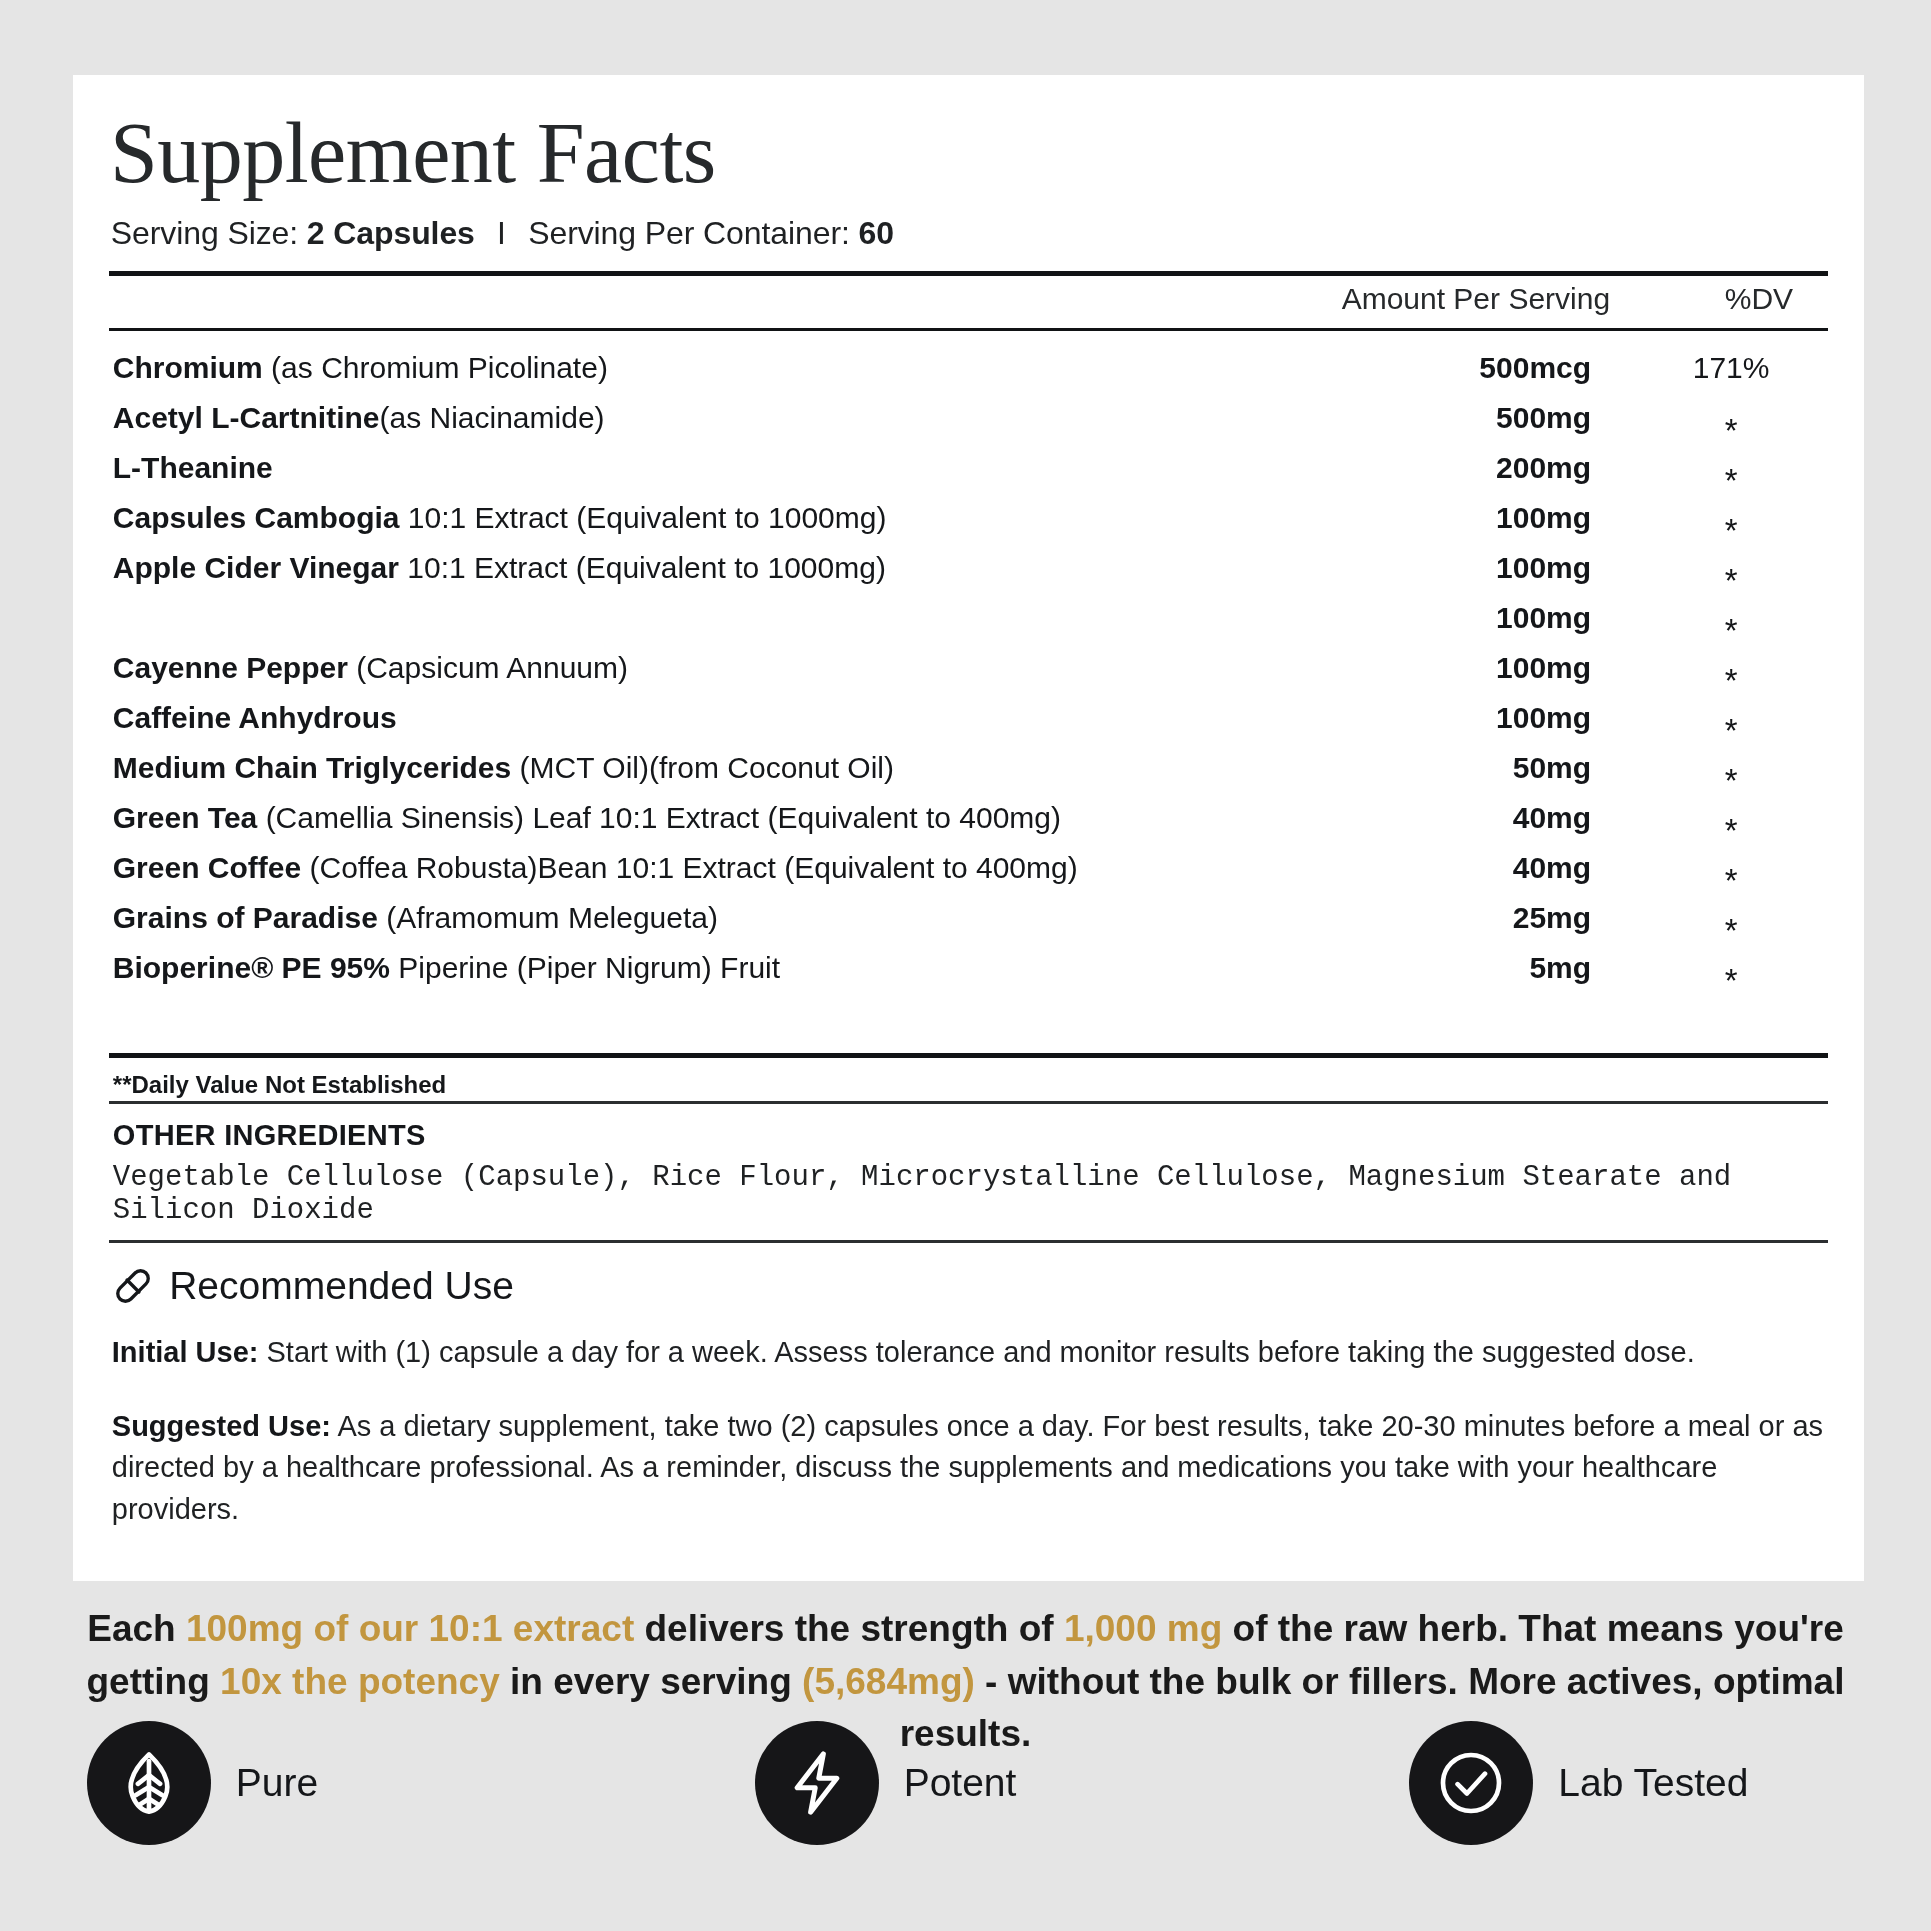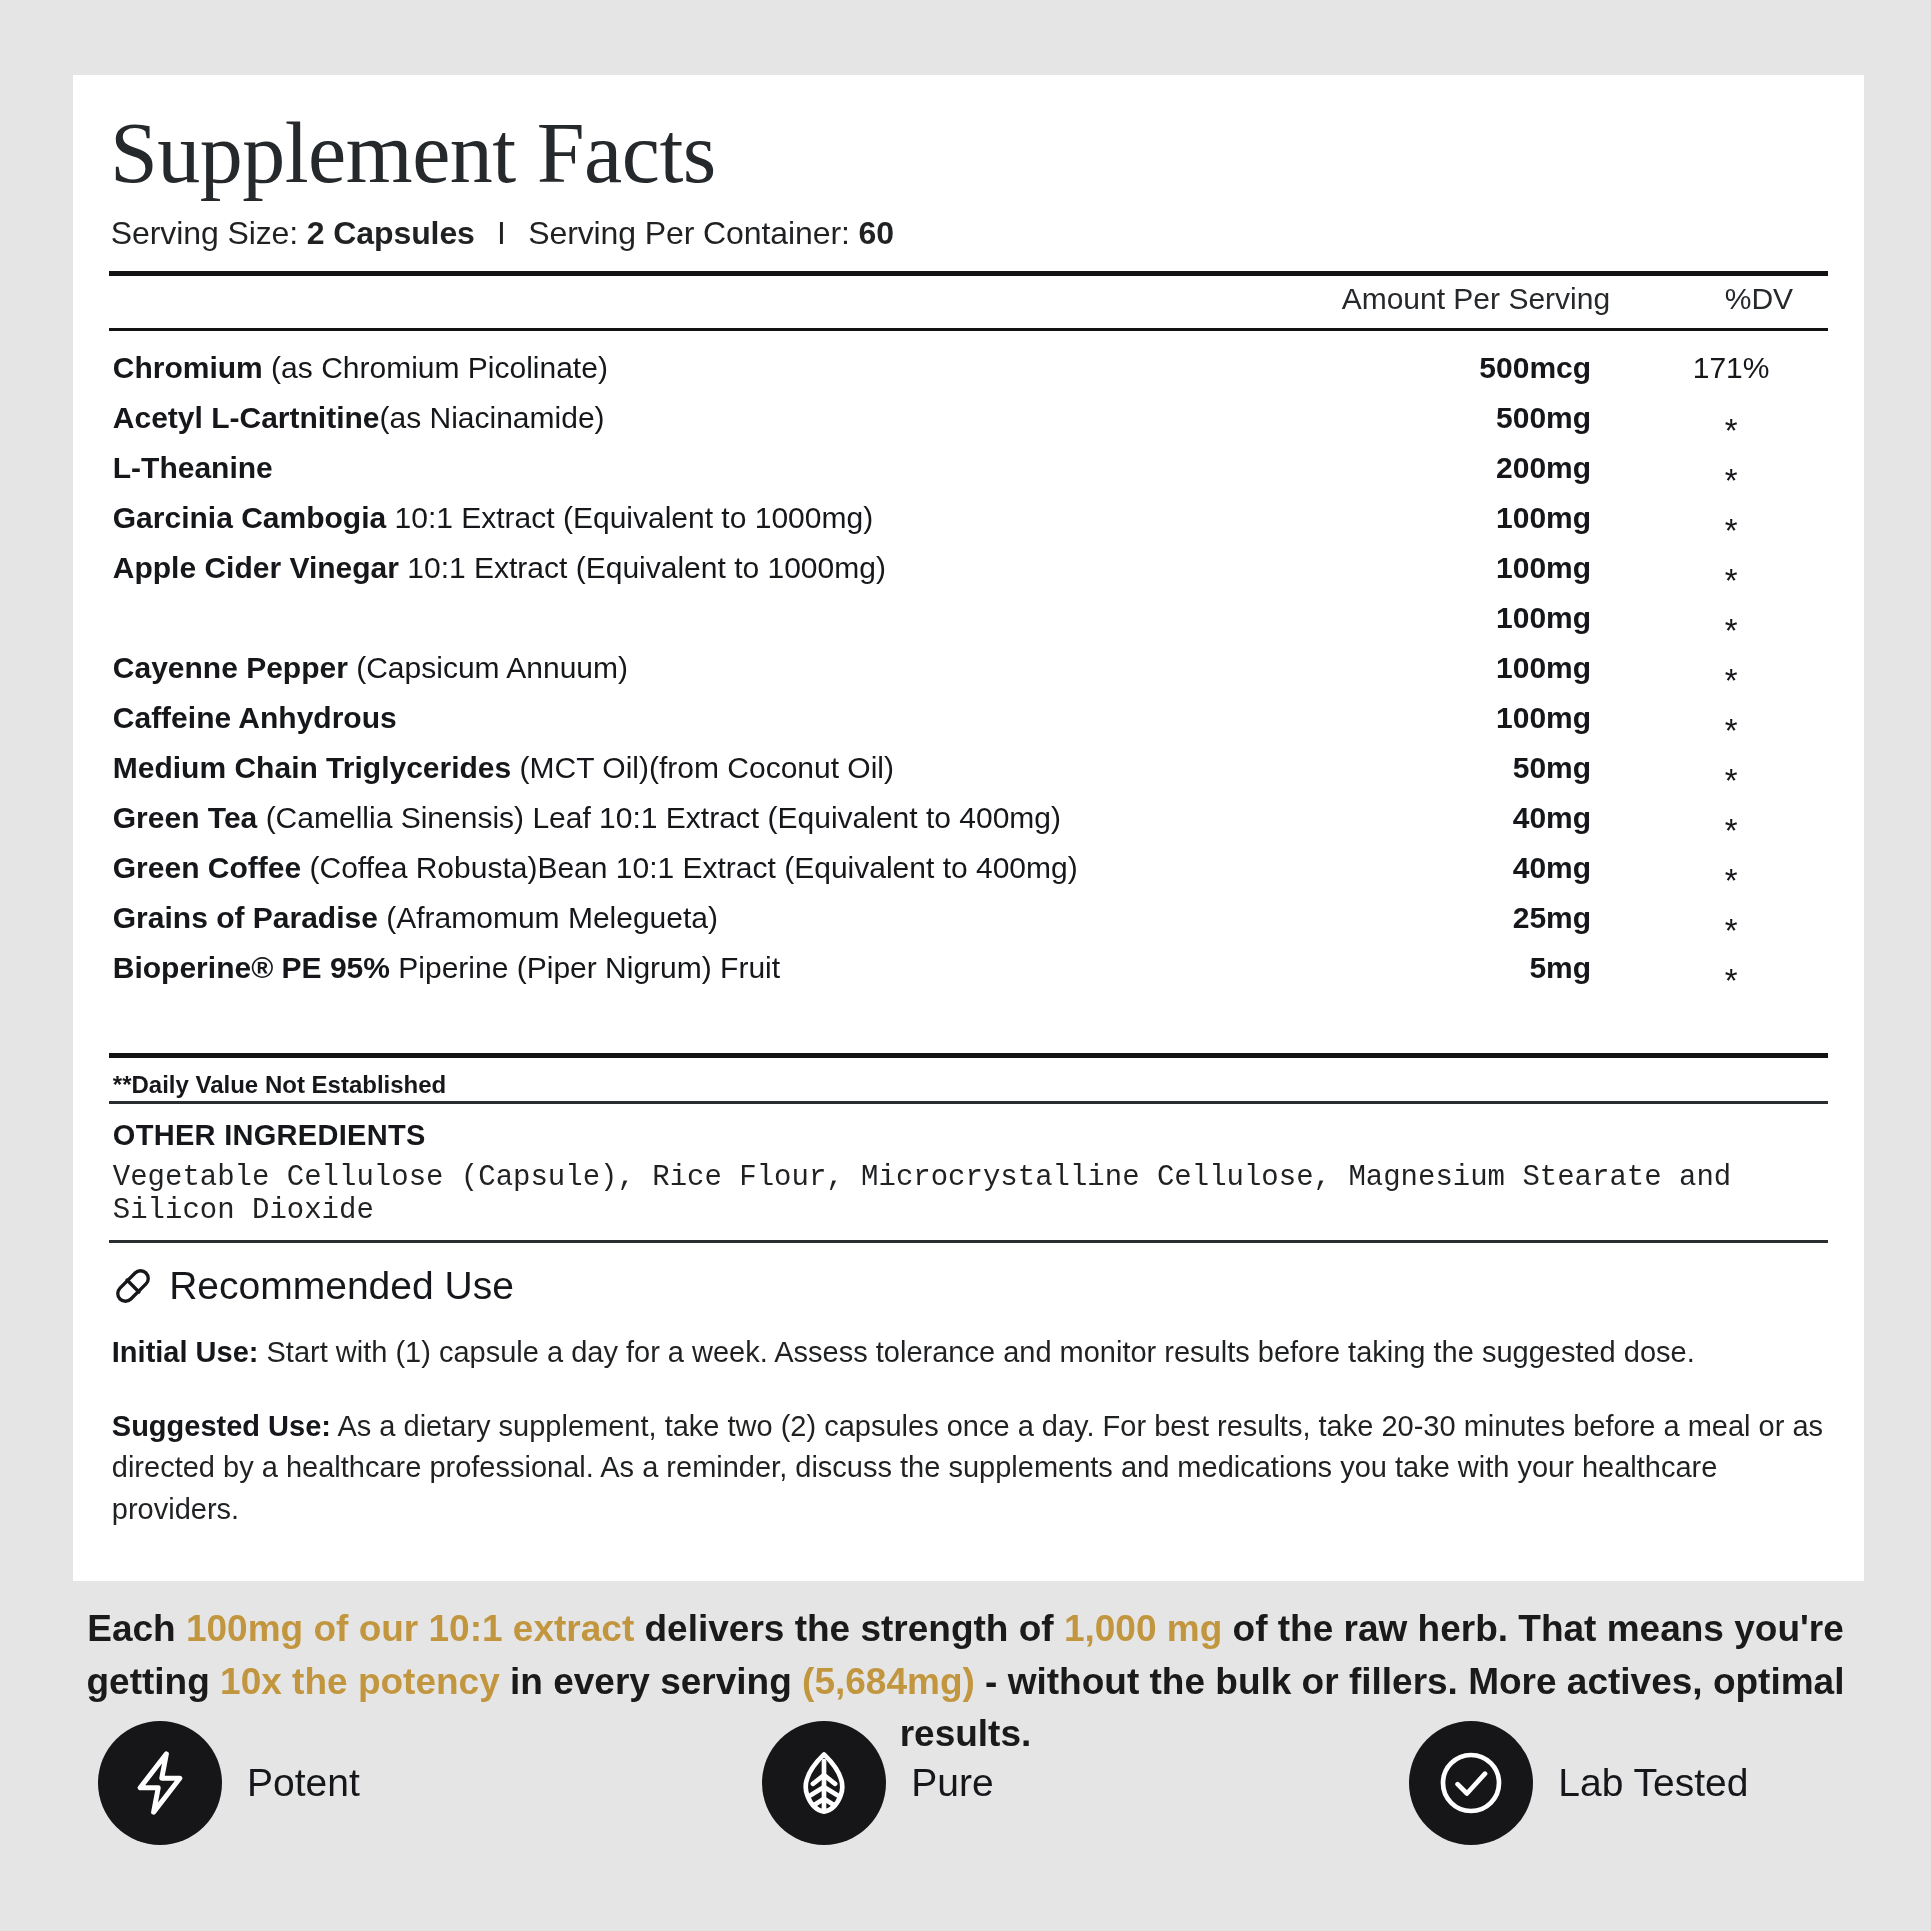--- a/index.html
+++ b/index.html
@@ -274,21 +274,21 @@
           <div class="ing-name"><b>Acetyl L-Cartnitine</b><span class="reg">(as Niacinamide)</span></div>
           <div class="ing-amt">500mg</div>
           <div class="ing-dv star">*</div>
         </div>
         <div class="ing-row">
           <div class="ing-name"><b>L-Theanine</b><span class="reg"></span></div>
           <div class="ing-amt">200mg</div>
           <div class="ing-dv star">*</div>
         </div>
         <div class="ing-row">
-          <div class="ing-name"><b>Garcinia Cambogia</b><span class="reg"> 10:1 Extract (Equivalent to 1000mg)</span></div>
+          <div class="ing-name"><b>Capsules Cambogia</b><span class="reg"> 10:1 Extract (Equivalent to 1000mg)</span></div>
           <div class="ing-amt">100mg</div>
           <div class="ing-dv star">*</div>
         </div>
         <div class="ing-row">
           <div class="ing-name"><b>Apple Cider Vinegar</b><span class="reg"> 10:1 Extract (Equivalent to 1000mg)</span></div>
           <div class="ing-amt">100mg</div>
           <div class="ing-dv star">*</div>
         </div>
         <div class="ing-row">
           <div class="ing-amt">100mg</div>
@@ -362,46 +362,46 @@
       <b>Suggested Use:</b><span> As a dietary supplement, take two (2) capsules once a day. For best results, take 20-30 minutes before a meal or as directed by a healthcare professional. As a reminder, discuss the supplements and medications you take with your healthcare providers.</span>
     </div>
 
   </div>
 
   <div class="potency">
     <span>Each </span><span class="gold">100mg of our 10:1 extract</span><span> delivers the strength of </span><span class="gold">1,000 mg</span><span> of the raw herb. That means you're getting </span><span class="gold">10x the potency</span><span> in every serving </span><span class="gold">(5,684mg)</span><span> - without the bulk or fillers. More actives, optimal results.</span>
   </div>
 
   <div class="badges">
-
-    <div class="badge b1">
-      <div class="badge-circle">
-        <svg width="70" height="70" viewBox="0 0 24 24" fill="none" stroke="#ffffff" stroke-width="1.7" stroke-linecap="round" stroke-linejoin="round">
-          <polygon points="14.2,2 5.2,13.6 11.4,13.6 9.8,22 18.8,10.4 12.6,10.4"></polygon>
-        </svg>
-      </div>
-      <span class="badge-label">Potent</span>
-    </div>
 
     <div class="badge b2">
       <div class="badge-circle">
         <svg width="70" height="70" viewBox="0 0 24 24" fill="none" stroke="#ffffff" stroke-width="1.6" stroke-linecap="round" stroke-linejoin="round">
           <path d="M12 2.2 C6.6 7.4 4.6 12.4 6.4 16.6 C7.8 20 9.9 21.5 12 21.8 C14.1 21.5 16.2 20 17.6 16.6 C19.4 12.4 17.4 7.4 12 2.2 Z"></path>
           <line x1="12" y1="4.5" x2="12" y2="21.2"></line>
           <line x1="12" y1="9.3" x2="8.2" y2="12.3"></line>
           <line x1="12" y1="9.3" x2="15.8" y2="12.3"></line>
           <line x1="12" y1="13.4" x2="7.4" y2="16.2"></line>
           <line x1="12" y1="13.4" x2="16.6" y2="16.2"></line>
           <line x1="12" y1="17.4" x2="8.5" y2="19.6"></line>
           <line x1="12" y1="17.4" x2="15.5" y2="19.6"></line>
         </svg>
       </div>
       <span class="badge-label">Pure</span>
     </div>
 
+    <div class="badge b1">
+      <div class="badge-circle">
+        <svg width="70" height="70" viewBox="0 0 24 24" fill="none" stroke="#ffffff" stroke-width="1.7" stroke-linecap="round" stroke-linejoin="round">
+          <polygon points="14.2,2 5.2,13.6 11.4,13.6 9.8,22 18.8,10.4 12.6,10.4"></polygon>
+        </svg>
+      </div>
+      <span class="badge-label">Potent</span>
+    </div>
+
     <div class="badge b3">
       <div class="badge-circle">
         <svg width="70" height="70" viewBox="0 0 24 24" fill="none" stroke="#ffffff" stroke-width="1.6" stroke-linecap="round" stroke-linejoin="round">
           <circle cx="12" cy="12" r="9.6"></circle>
           <polyline points="7.4,12.4 10.6,15.6 16.8,8.8"></polyline>
         </svg>
       </div>
       <span class="badge-label">Lab Tested</span>
     </div>
 

